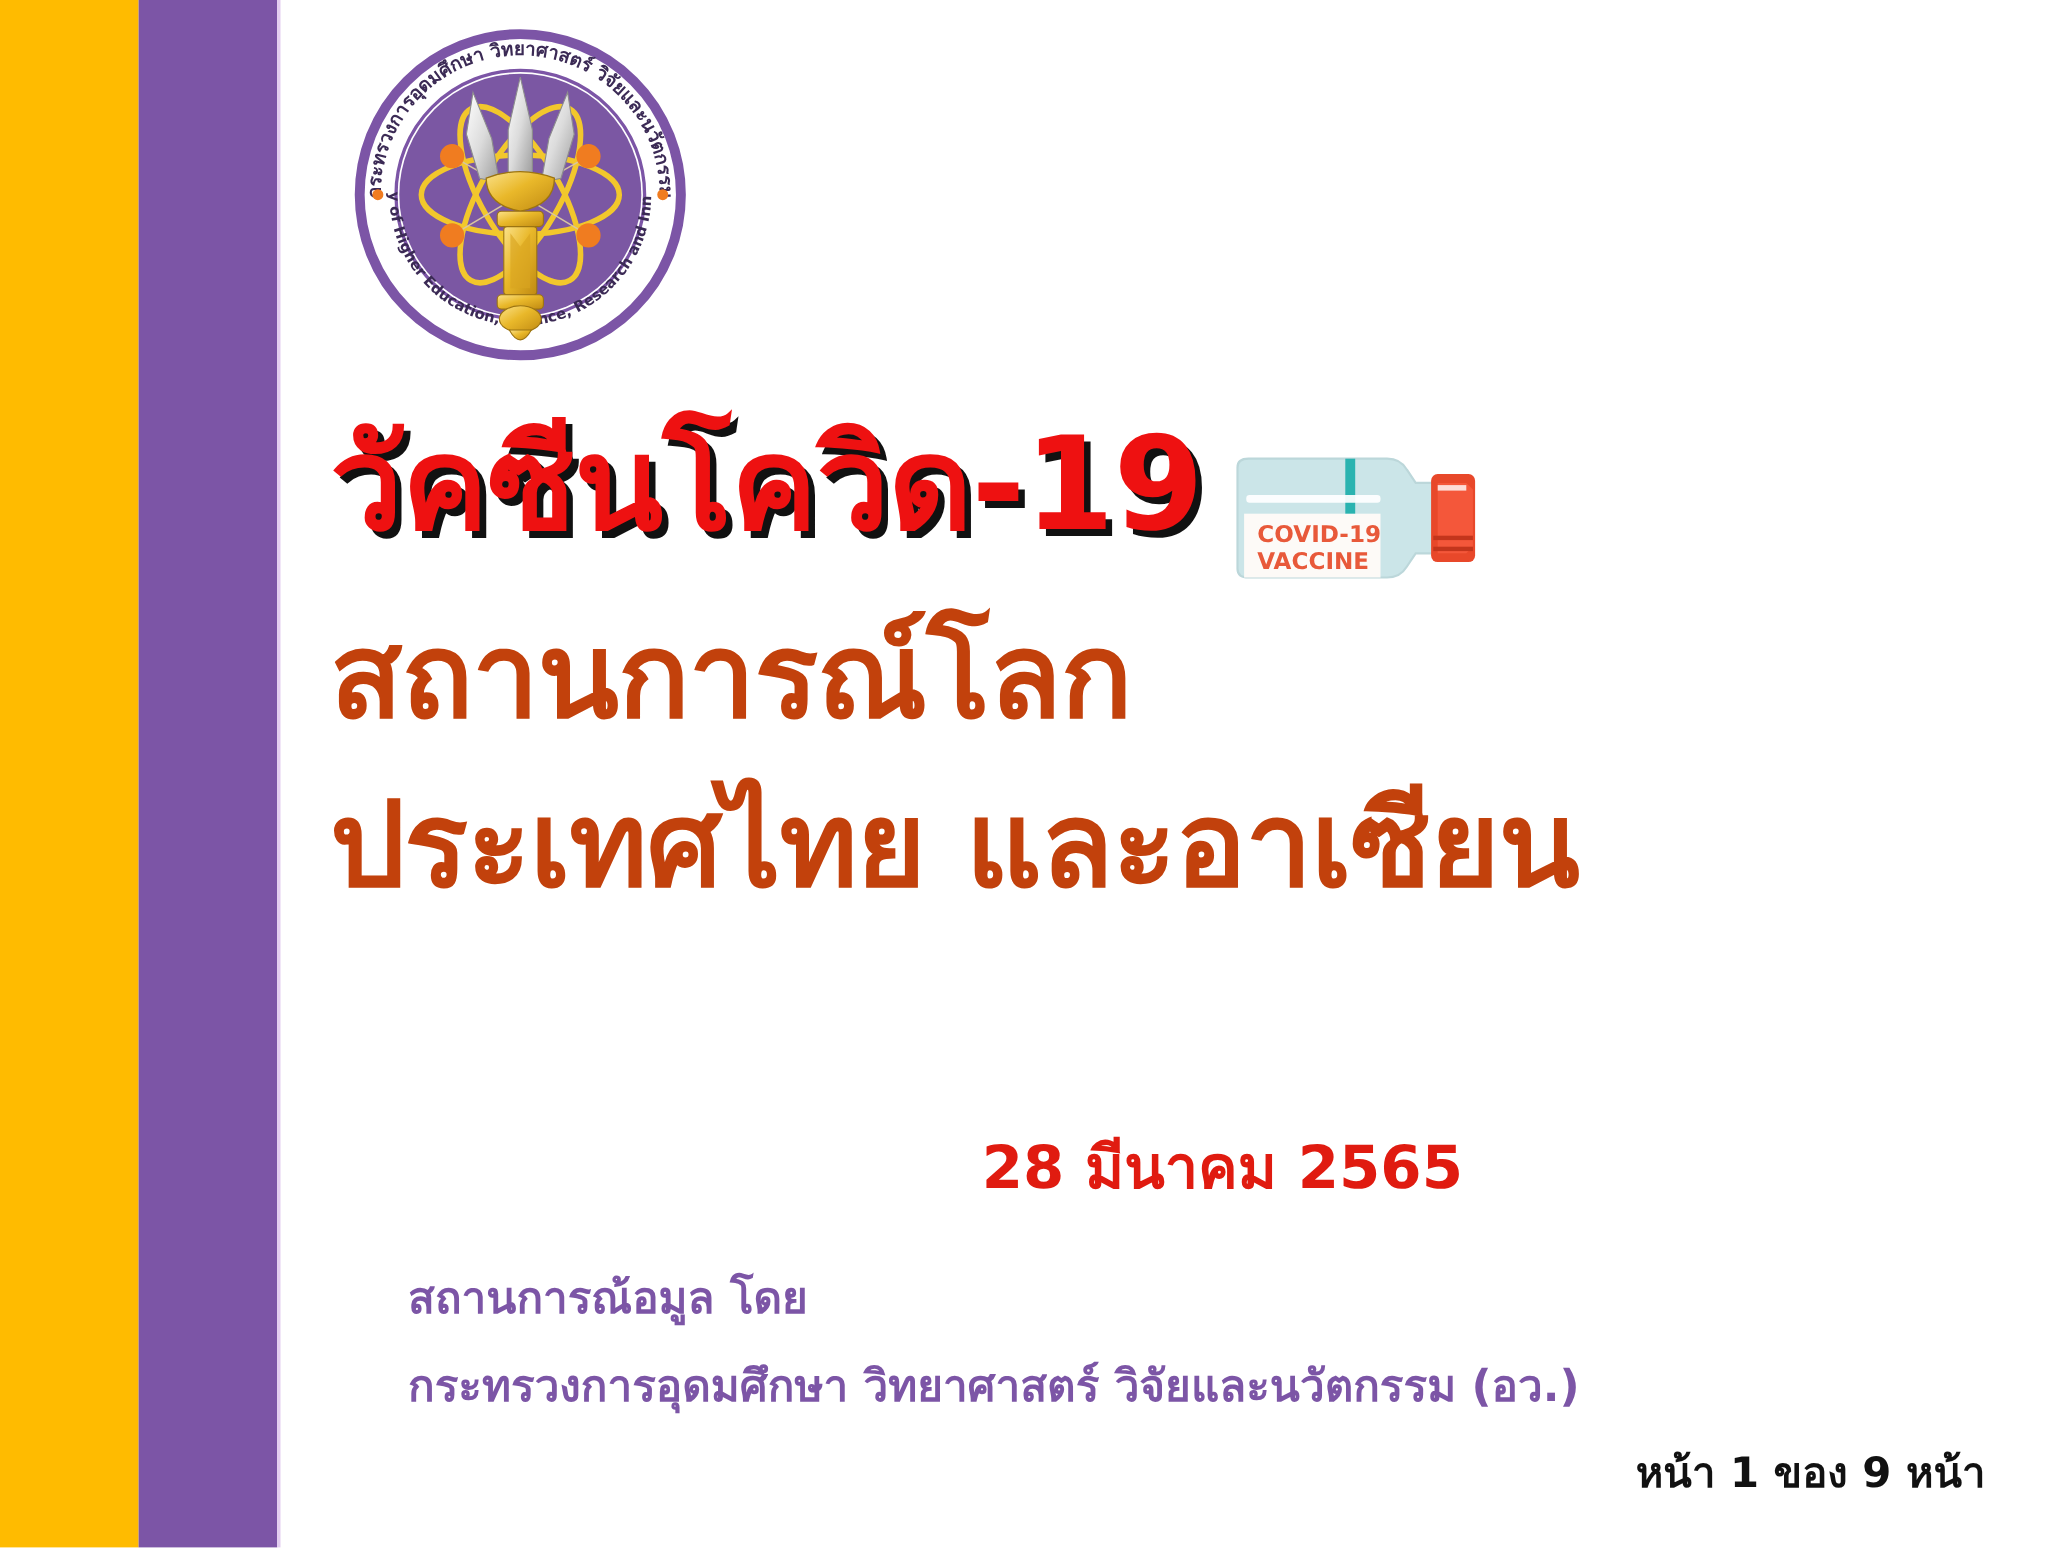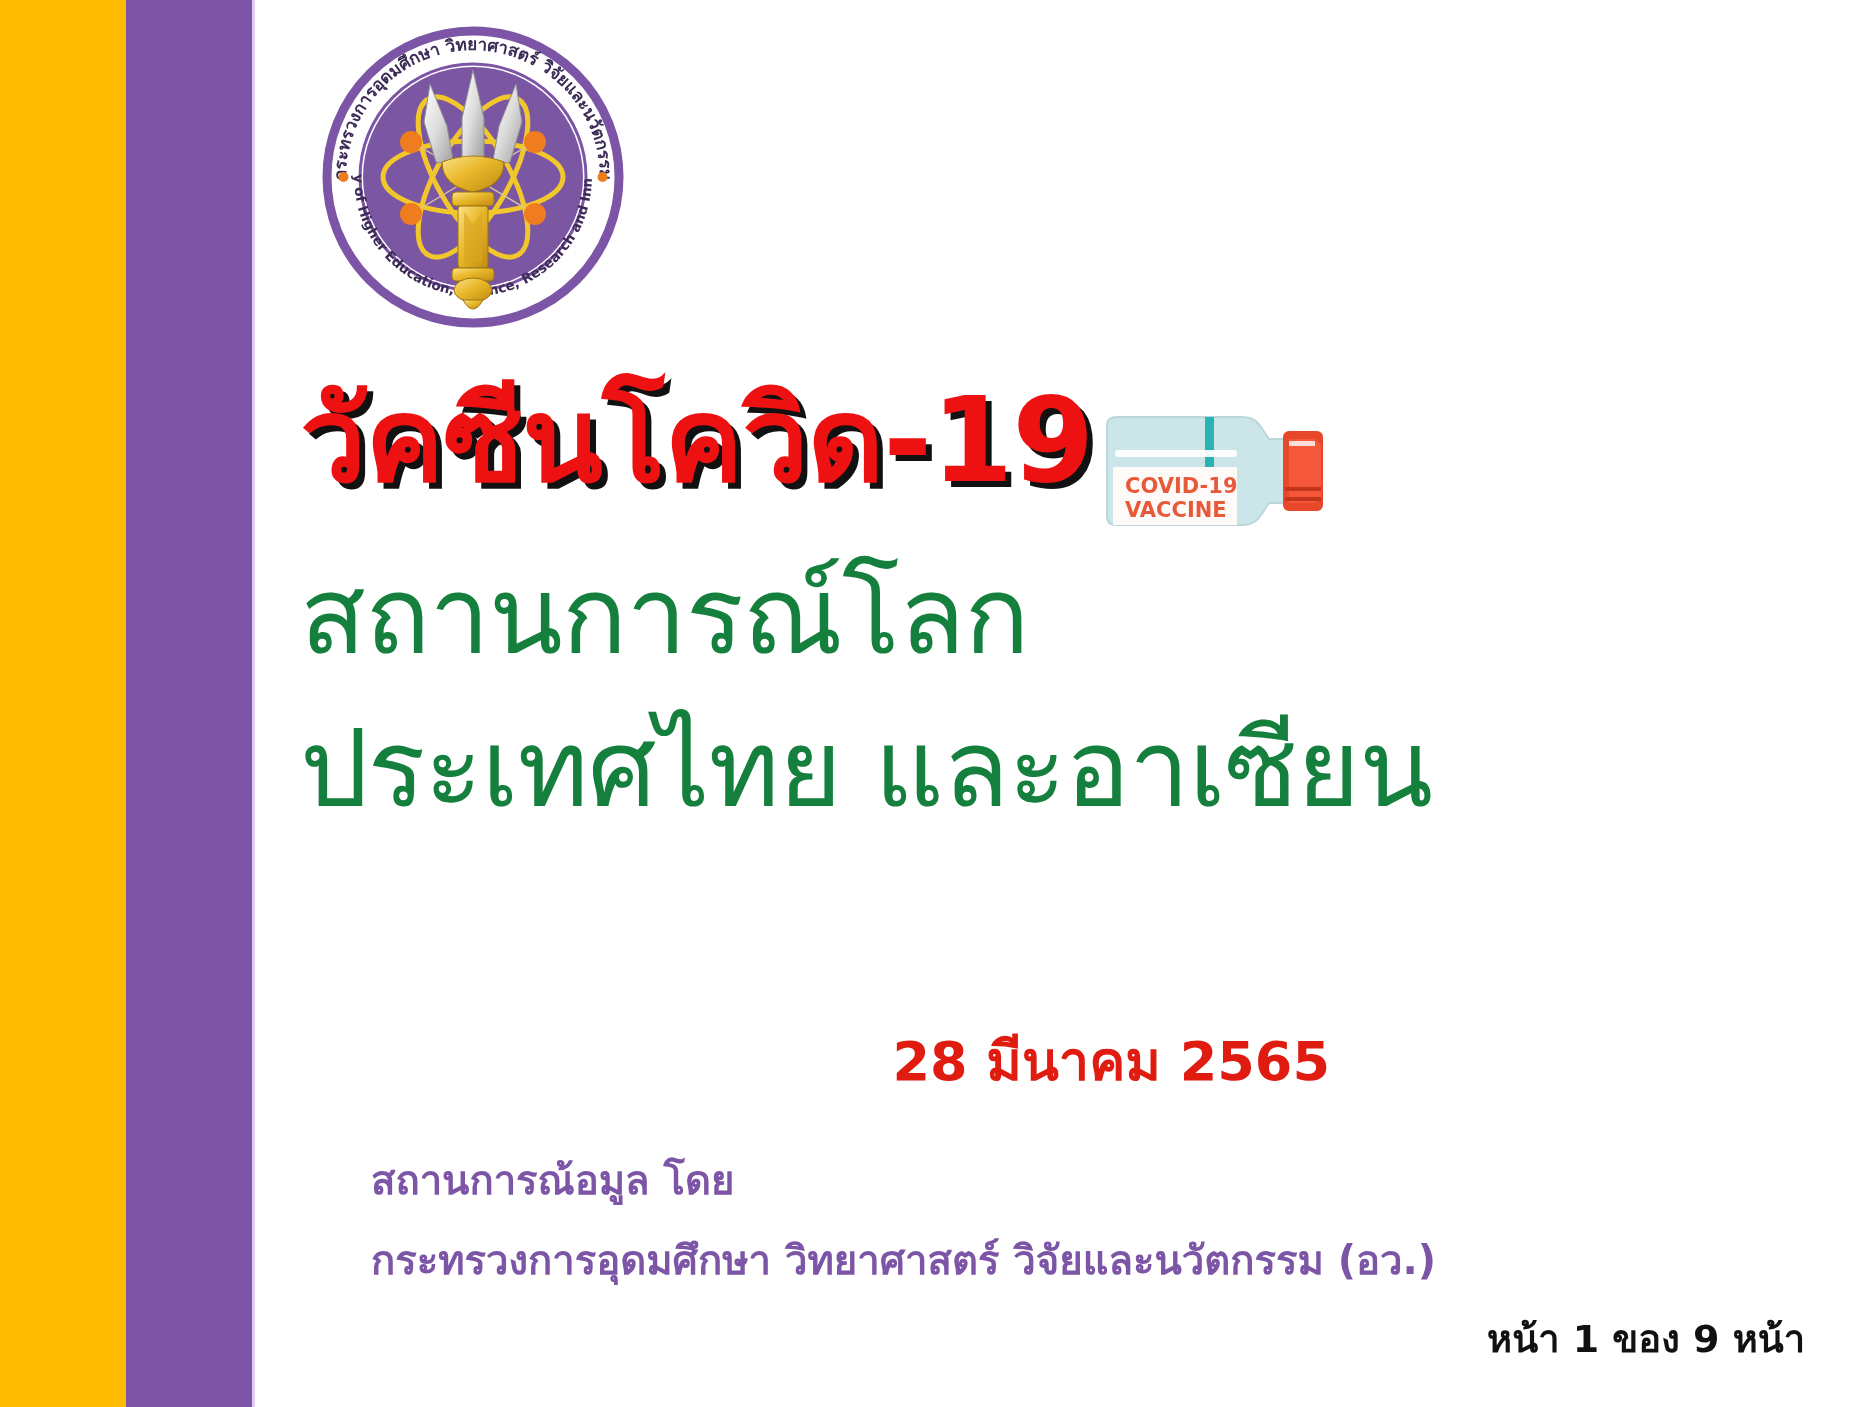--- a/index.html
+++ b/index.html
@@ -60,20 +60,21 @@
   .headline-block {
     position: absolute;
     left: 300px;
     top: 376px;
     width: 1520px;
   }
 
   .title-red-row {
     display: flex;
     align-items: center;
+    gap: 18px;
     height: 128px;
   }
 
   .title-red {
     font-family: "DejaVu Sans", "Liberation Sans", sans-serif;
     font-weight: bold;
     font-size: 118px;
     line-height: 1.04;
     color: #ee1111;
     letter-spacing: -1px;
@@ -84,24 +85,24 @@
   .vial {
     flex: 0 0 auto;
     width: 250px;
     height: 132px;
     margin-top: 62px;
   }
   .vial svg { display: block; width: 100%; height: 100%; }
 
   .title-black {
     font-family: "DejaVu Sans", "Liberation Sans", sans-serif;
-    font-weight: normal;
+    font-weight: bold;
     font-size: 108px;
     line-height: 1.22;
-    color: #15803d;
+    color: #c2410c;
     letter-spacing: -1px;
     white-space: nowrap;
   }
   .title-black.line1 { margin-top: 46px; }
   .title-black.line2 { margin-top: 21px; }
 
   
   .date-line {
     position: absolute;
     right: 545px;

